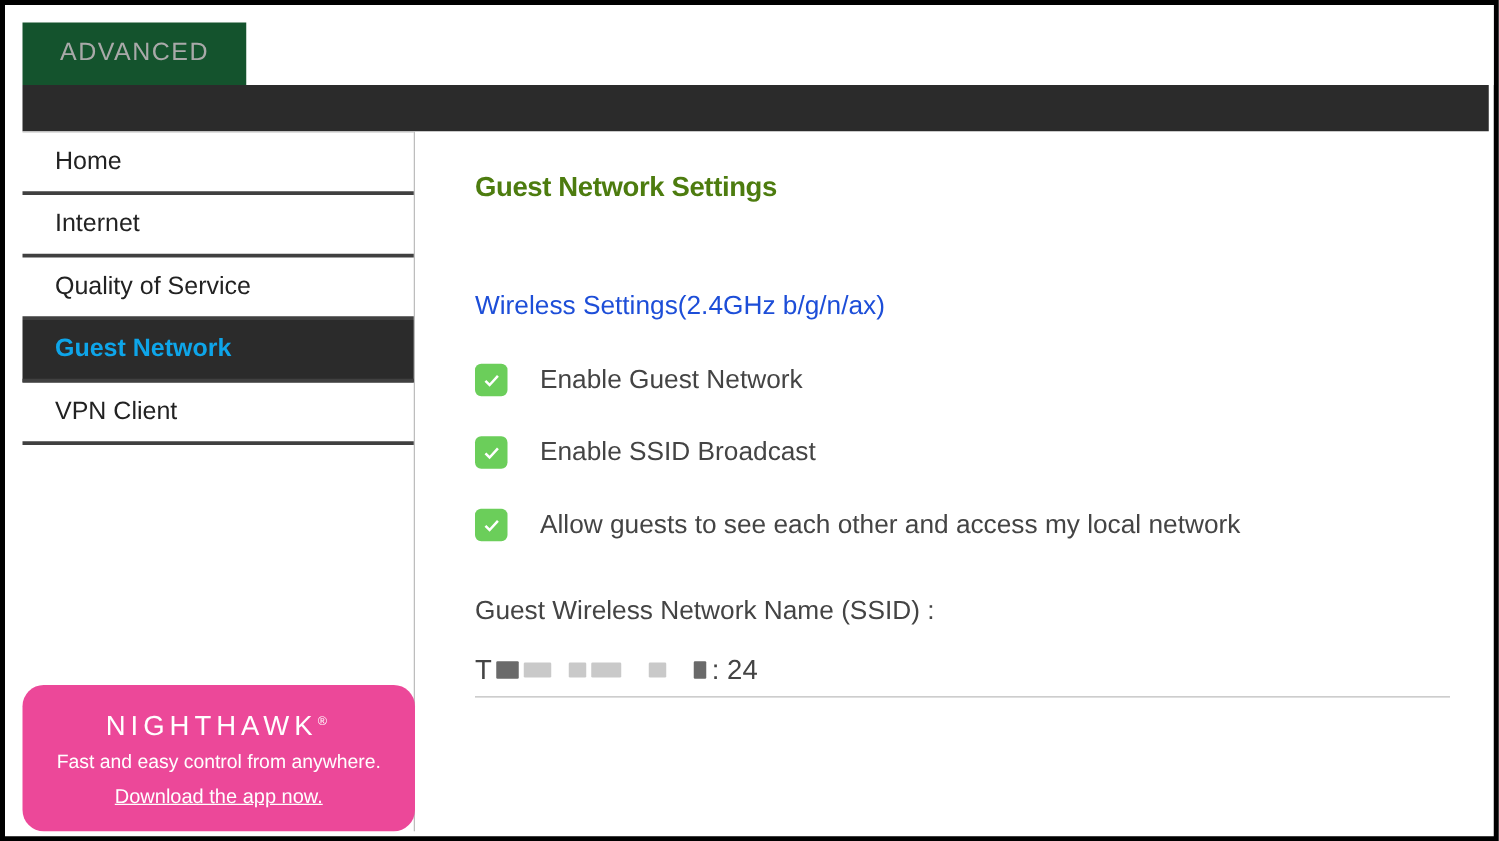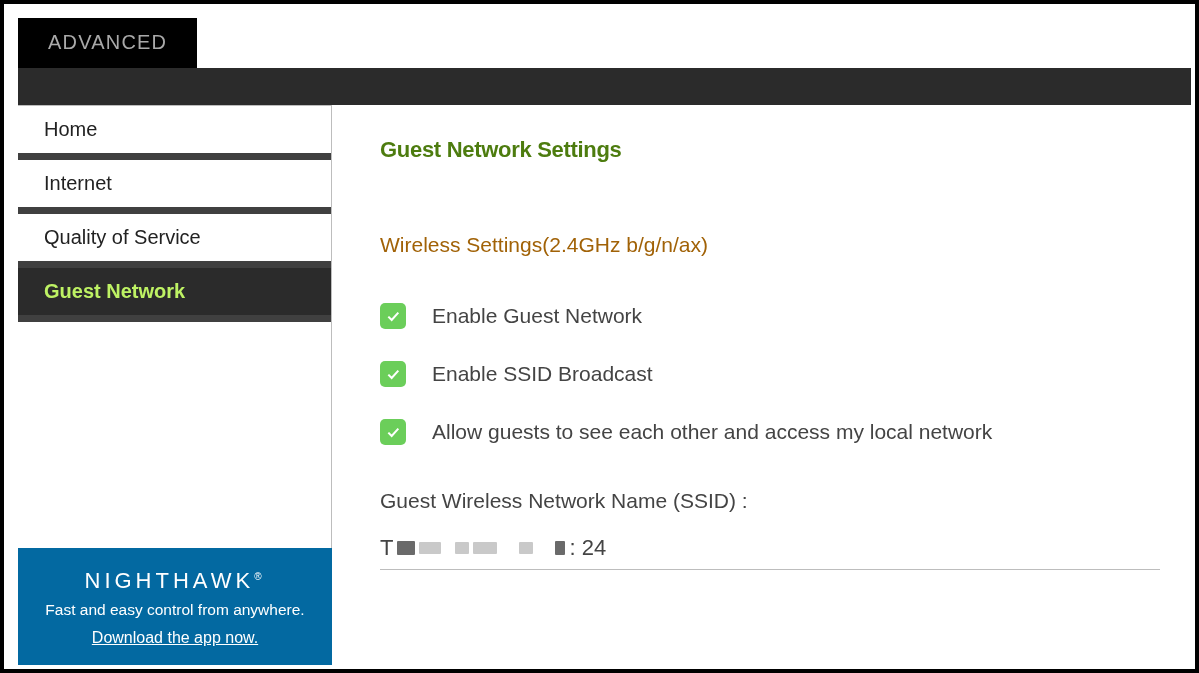--- a/index.html
+++ b/index.html
@@ -27,21 +27,21 @@
     font-size: 20px;
     letter-spacing: 1.2px;
     font-weight: 400;
     cursor: pointer;
   }
   .tab.active {
     background: #2b2b2b;
     color: #ffffff;
   }
   .tab.inactive {
-    background: #000000;
+    background: #14532d;
     color: #a9a9a9;
   }
   .dark-bar {
     height: 37px;
     background: #2b2b2b;
     margin-left: 14px;
     margin-right: 4px;
   }
   .body-row {
     display: flex;
@@ -51,38 +51,39 @@
     width: 328px;
     padding-left: 14px;
     border-right: 1px solid #bdbdbd;
     display: flex;
     flex-direction: column;
   }
   .sidebar-items { flex: 0 0 auto; }
   .sidebar-item {
     font-size: 20px;
     padding: 12px 16px 12px 26px;
-    border-bottom: 7px solid #404040;
+    border-bottom: 3px solid #404040;
     cursor: pointer;
     color: #222;
     font-weight: 400;
   }
   .sidebar-item:first-child { border-top: 1px solid #bdbdbd; }
   .sidebar-item.selected {
     background: #2b2b2b;
-    color: #bef264;
+    color: #0ea5e9;
     font-weight: 600;
   }
   .sidebar-spacer { flex: 1 1 auto; }
   .promo {
-    background: #0369a1;
+    background: #ec4899;
     color: #fff;
     text-align: center;
     padding: 20px 22px 18px 22px;
     margin-right: -1px;
+    border-radius: 17px;
   }
   .promo-brand {
     font-size: 22px;
     letter-spacing: 4px;
     font-weight: 300;
     margin-bottom: 6px;
   }
   .promo-sub { font-size: 15.5px; font-weight: 300; line-height: 1.35; margin-bottom: 8px; }
   .promo-link { font-size: 16px; text-decoration: underline; cursor: pointer; }
 
@@ -93,23 +94,23 @@
   }
   .page-title {
     font-size: 22px;
     font-weight: 800;
     color: #4d7c0f;
     margin-bottom: 70px;
     letter-spacing: -0.3px;
   }
   .section-heading {
     font-size: 21px;
-    color: #a16207;
+    color: #1d4ed8;
     font-weight: 400;
-    margin-bottom: 46px;
+    margin-bottom: 34px;
   }
   .checkbox-row {
     display: flex;
     align-items: center;
     margin-bottom: 32px;
   }
   .chk {
     width: 26px;
     height: 26px;
     background: #6bce5a;
@@ -156,20 +157,21 @@
   </div>
   <div class="dark-bar"></div>
 
   <div class="body-row">
     <div class="sidebar">
       <div class="sidebar-items">
         <div class="sidebar-item">Home</div>
         <div class="sidebar-item">Internet</div>
         <div class="sidebar-item">Quality of Service</div>
         <div class="sidebar-item selected">Guest Network</div>
+        <div class="sidebar-item">VPN Client</div>
       </div>
       <div class="sidebar-spacer"></div>
       <div class="promo">
         <div class="promo-brand"><span>NIGHTHAWK</span><span style="font-size:10px;vertical-align:super;">®</span></div>
         <div class="promo-sub">Fast and easy control from anywhere.</div>
         <div class="promo-link">Download the app now.</div>
       </div>
     </div>
 
     <div class="main">

